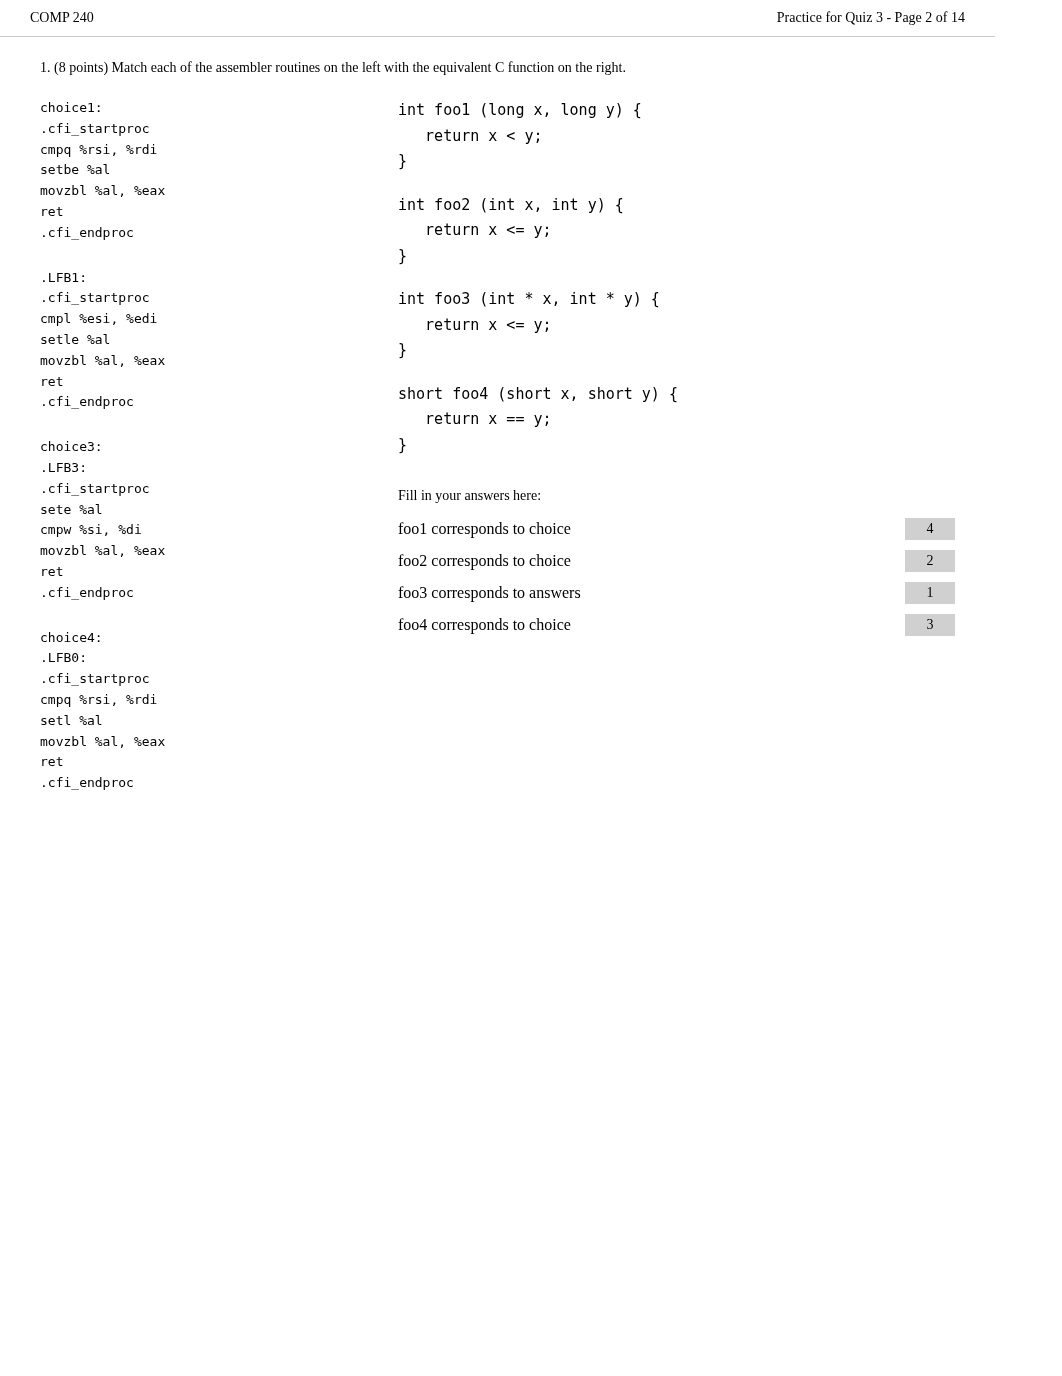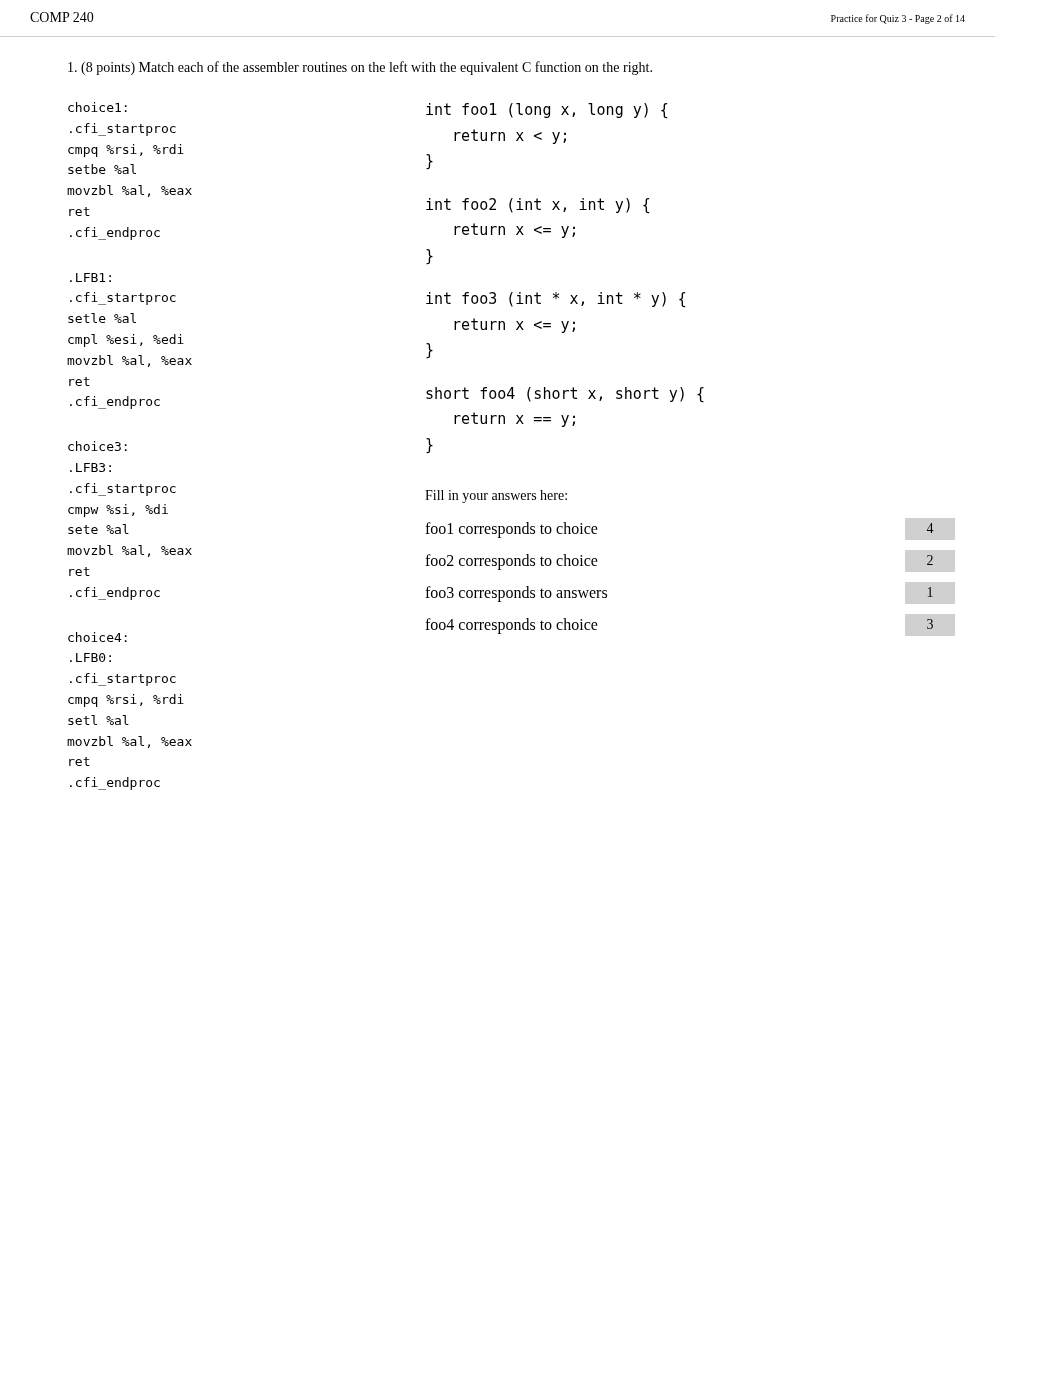--- a/index.html
+++ b/index.html
@@ -32,26 +32,25 @@
       border-bottom: 1px solid #ccc;
     }
 
     .header-title {
       font-family: serif;
       font-size: 14px;
     }
 
     .header-page {
       font-family: serif;
-      font-size: 10px;
+      font-size: 14px;
     }
 
     .content {
       padding: 20px 40px;
-      margin-left: 27px;
     }
 
     .question-intro {
       font-family: serif;
       font-size: 14px;
       margin-bottom: 20px;
       line-height: 1.5;
     }
 
     .two-column {
@@ -148,33 +147,33 @@
           <div>cmpq %rsi, %rdi</div>
           <div>setbe %al</div>
           <div>movzbl %al, %eax</div>
           <div>ret</div>
           <div>.cfi_endproc</div>
         </div>
 
         <div class="code-block">
           <div>.LFB1:</div>
           <div>.cfi_startproc</div>
+          <div>cmpl %esi, %edi</div>
           <div>setle %al</div>
-          <div>cmpl %esi, %edi</div>
           <div>movzbl %al, %eax</div>
           <div>ret</div>
           <div>.cfi_endproc</div>
         </div>
 
         <div class="code-block">
           <div>choice3:</div>
           <div>.LFB3:</div>
           <div>.cfi_startproc</div>
+          <div>sete %al</div>
           <div>cmpw %si, %di</div>
-          <div>sete %al</div>
           <div>movzbl %al, %eax</div>
           <div>ret</div>
           <div>.cfi_endproc</div>
         </div>
 
         <div class="code-block">
           <div>choice4:</div>
           <div>.LFB0:</div>
           <div>.cfi_startproc</div>
           <div>cmpq %rsi, %rdi</div>

